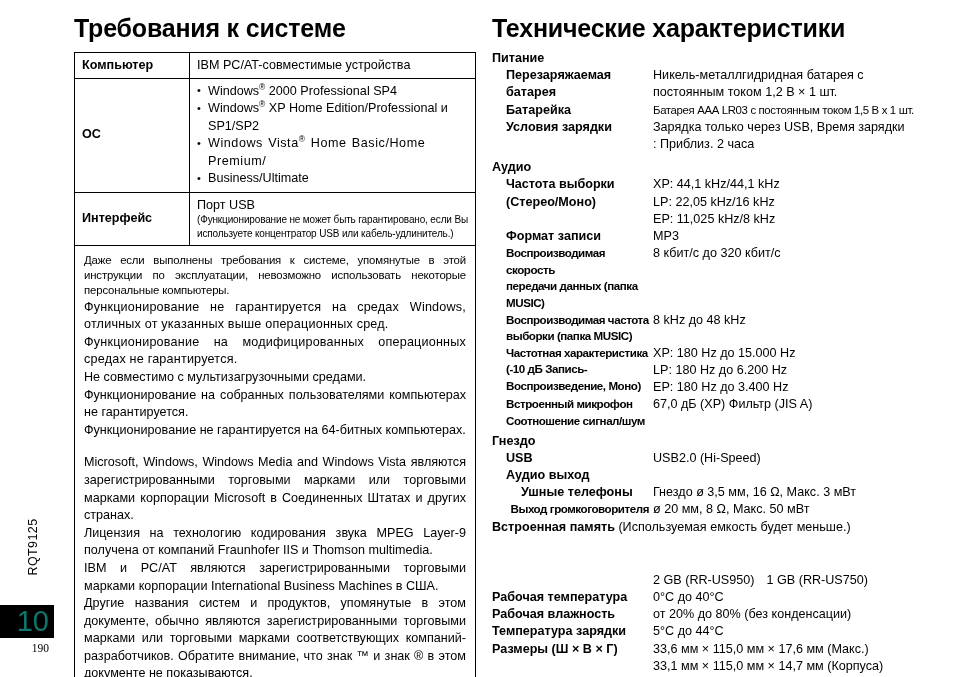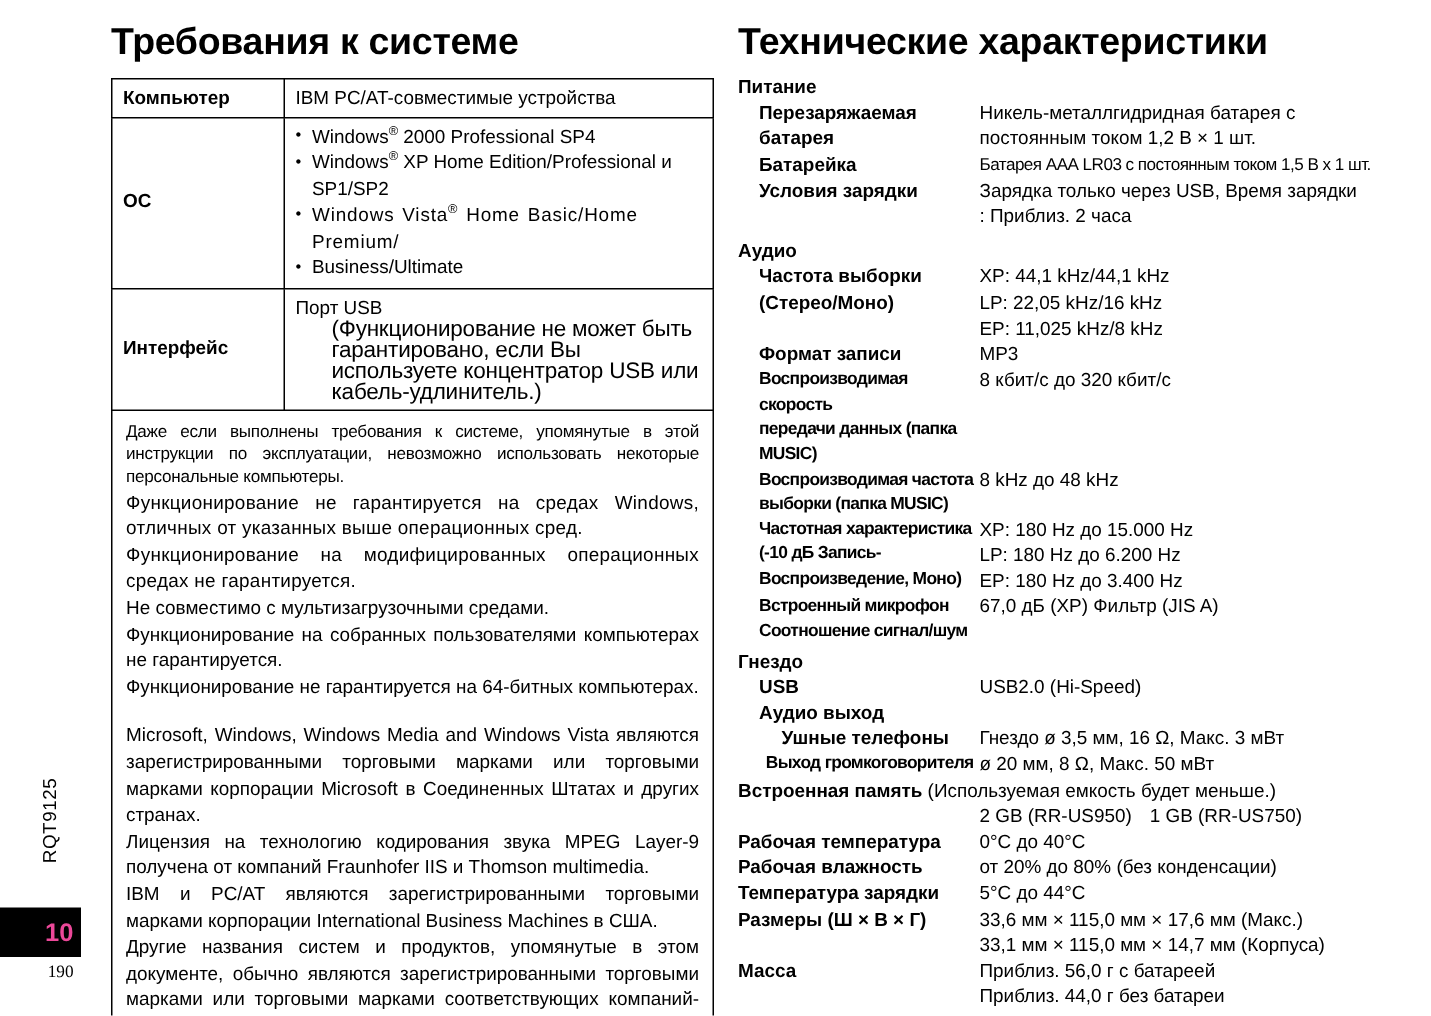--- a/index.html
+++ b/index.html
@@ -42,23 +42,23 @@
     left: 0;
     top: 605px;
     width: 54px;
     height: 33px;
     background: #000000;
   }
   #chapter-number {
     position: absolute;
     right: 5px;
     top: 2px;
-    font-size: 17px;
-    font-weight: bold;
-    color: #ec4899;
+    font-size: 29px;
+    font-weight: normal;
+    color: #0f766e;
     line-height: 29px;
   }
   #page-number {
     position: absolute;
     left: 0;
     top: 642px;
     width: 49px;
     text-align: right;
     font-size: 11.5px;
     font-family: Liberation Serif, serif;
@@ -122,24 +122,23 @@
     left: 0;
     top: -0.5px;
     font-size: 11px;
   }
   .os-list li.justify-line {
     letter-spacing: 0.55px;
     word-spacing: 1.2px;
   }
   sup.reg { font-size: 8.5px; vertical-align: super; line-height: 0; }
   .iface-note {
-    font-size: 15px;
+    font-size: 10px;
     line-height: 14px;
     letter-spacing: -0.15px;
-    margin-left: 24px;
   }
 
   
   #note-block {
     border: 1.4px solid #000;
     border-top: none;
     width: 402px;
     box-sizing: border-box;
     padding: 7px 9px 9px 9px;
   }
@@ -197,20 +196,21 @@
     font-size: 12.6px;
     line-height: 17.2px;
   }
   .spec-gap { height: 6px; }
   .spec-gap-sm { height: 3px; }
   .inline-normal { font-weight: normal; }
   .mem-line {
     font-size: 12.6px;
     line-height: 17.2px;
     padding-left: 161px;
+    margin-top: 36px;
   }
   .mem-line span.second { padding-left: 12px; }
 </style>
 </head>
 <body>
 
 <div id="margin-rail">
   <div id="rqt-code">RQT9125</div>
   <div id="chapter-box">
     <div id="chapter-number">10</div>

